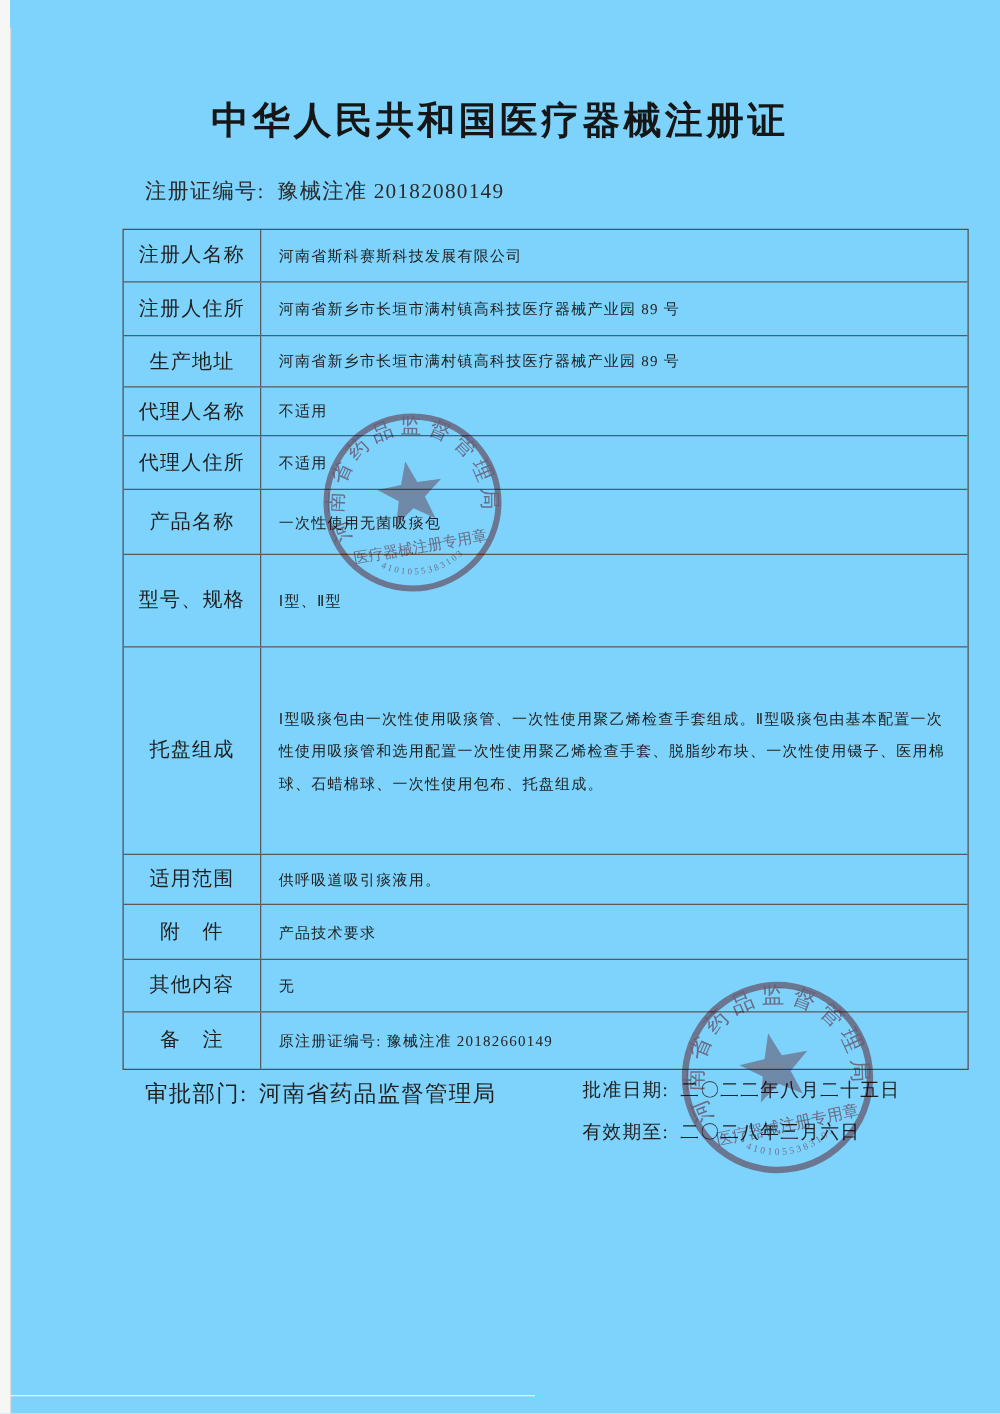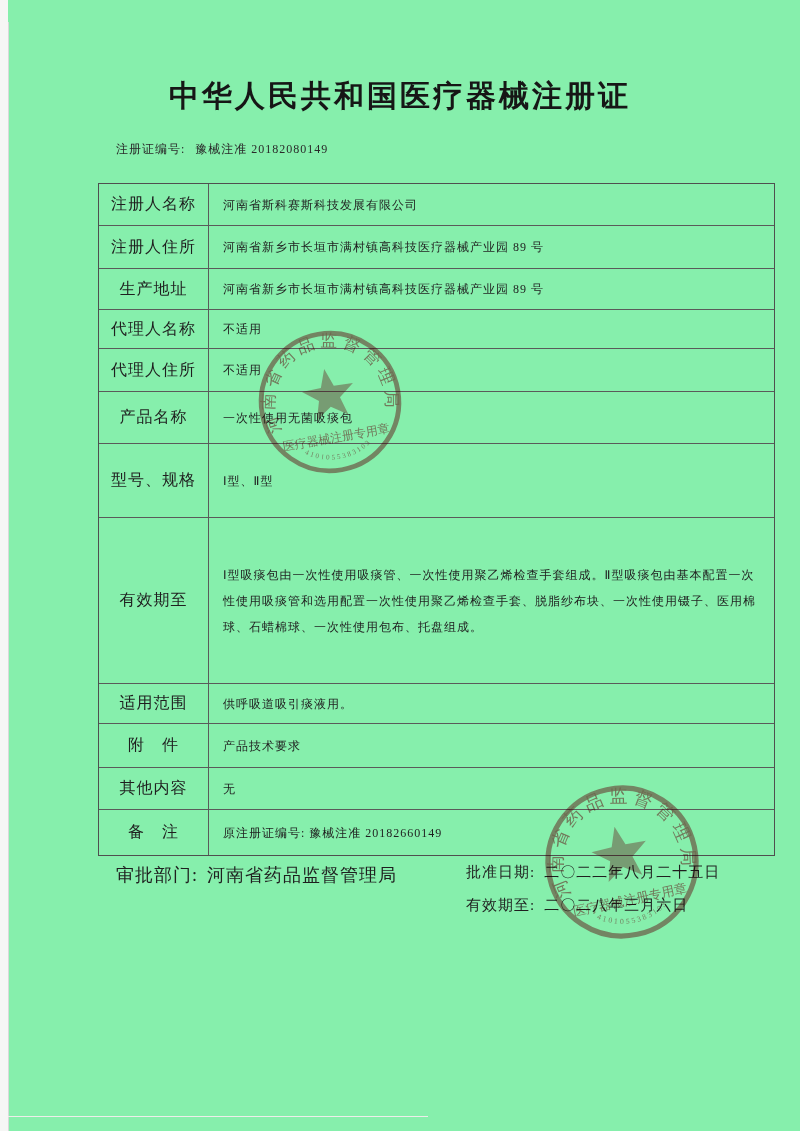--- a/index.html
+++ b/index.html
@@ -4,32 +4,32 @@
 <style>
   html,body{margin:0;padding:0;}
   body{
     width:800px;height:1131px;
     background:#ffffff;
     font-family:"Liberation Serif", serif;
     color:#222;
     position:relative;
     overflow:hidden;
   }
-  .page{position:absolute;inset:0;background:#86efac;text-decoration:underline;}
+  .page{position:absolute;inset:0;background:#7dd3fc;text-decoration:underline;}
   
   .scan-edge-left{position:absolute;left:8px;top:22px;bottom:0;width:1px;background:#d9d9d9;}
   .scan-strip-left{position:absolute;left:0;top:0;bottom:0;width:8px;background:#f6f6f5;}
   .scan-edge-bottom{position:absolute;left:8px;bottom:14px;width:420px;height:1px;background:#ededea;}
 
   .doc-title{
     position:absolute;left:0;top:76px;width:100%;
     text-align:center;font-size:30px;font-weight:700;letter-spacing:3px;color:#161616;
   }
   .reg-line{
-    position:absolute;left:116px;top:141px;font-size:12px;color:#2a2a2a;letter-spacing:1px;
+    position:absolute;left:116px;top:141px;font-size:17px;color:#2a2a2a;letter-spacing:1px;
   }
   .reg-line .lbl{margin-right:10px;}
 
   .cert-table{
     position:absolute;left:98px;top:183px;width:677px;
     border:1px solid #4f4f4f;box-sizing:border-box;background:transparent;
   }
   .trow{display:flex;border-bottom:1px solid #5a5a5a;box-sizing:border-box;}
   .trow:last-child{border-bottom:none;}
   .tlabel{
@@ -91,21 +91,21 @@
     </div>
     <div class="trow" style="height:52px">
       <div class="tlabel">产品名称</div>
       <div class="tvalue">一次性使用无菌吸痰包</div>
     </div>
     <div class="trow" style="height:74px">
       <div class="tlabel">型号、规格</div>
       <div class="tvalue">Ⅰ型、Ⅱ型</div>
     </div>
     <div class="trow" style="height:166px">
-      <div class="tlabel">有效期至</div>
+      <div class="tlabel">托盘组成</div>
       <div class="tvalue">Ⅰ型吸痰包由一次性使用吸痰管、一次性使用聚乙烯检查手套组成。Ⅱ型吸痰包由基本配置一次性使用吸痰管和选用配置一次性使用聚乙烯检查手套、脱脂纱布块、一次性使用镊子、医用棉球、石蜡棉球、一次性使用包布、托盘组成。</div>
     </div>
     <div class="trow" style="height:40px">
       <div class="tlabel">适用范围</div>
       <div class="tvalue">供呼吸道吸引痰液用。</div>
     </div>
     <div class="trow" style="height:44px">
       <div class="tlabel">附　件</div>
       <div class="tvalue">产品技术要求</div>
     </div>

